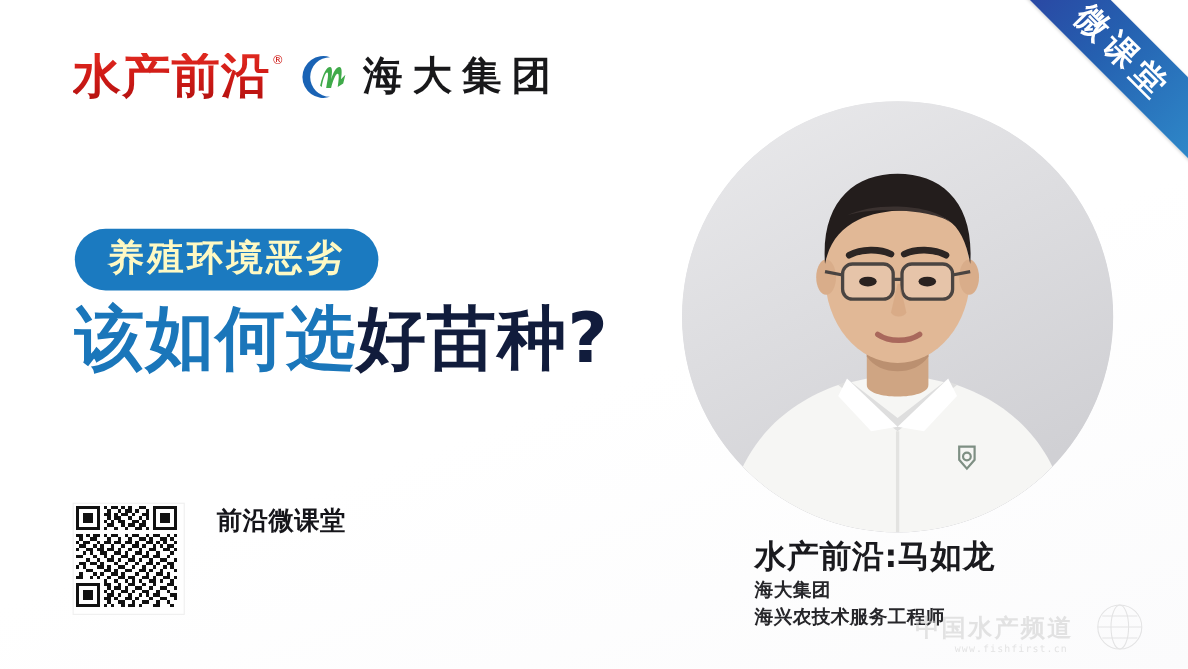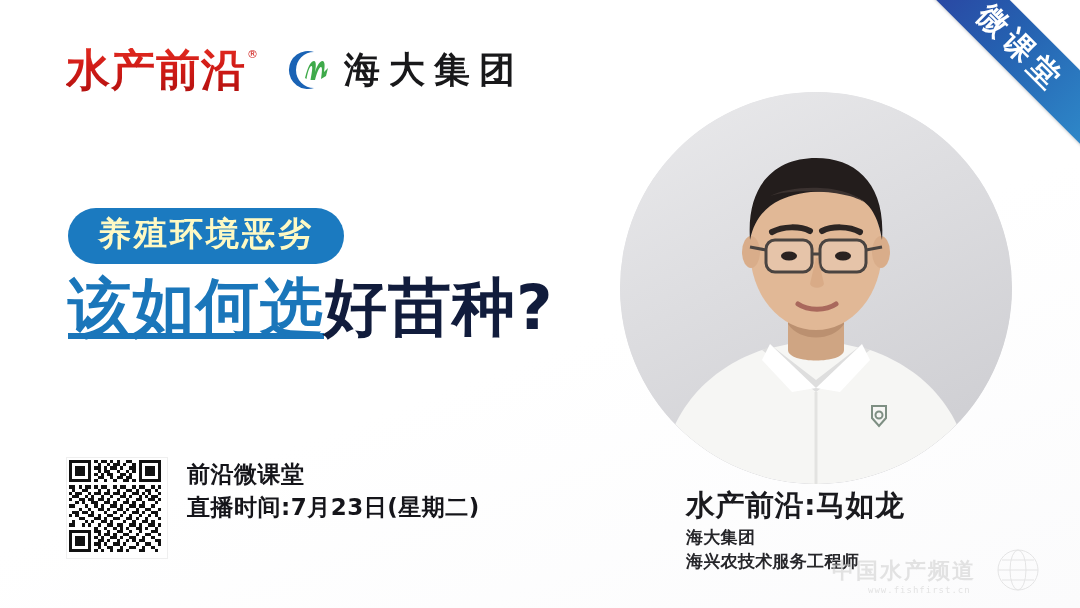--- a/index.html
+++ b/index.html
@@ -48,21 +48,21 @@
     white-space: nowrap;
   }
 
   
   .header {
     position: absolute;
     top: 48px;
     left: 66px;
     display: flex;
     align-items: center;
-    gap: 38px;
+    gap: 24px;
   }
   .brand-cn {
     position: relative;
     font-size: 44px;
     font-weight: bold;
     letter-spacing: 1px;
     line-height: 1;
     background: linear-gradient(180deg, #e02a20 0%, #cf1a16 48%, #b41210 100%);
     -webkit-background-clip: text;
     background-clip: text;
@@ -117,21 +117,21 @@
   }
   .title-main {
     margin-top: 10px;
     font-size: 63px;
     font-weight: bold;
     line-height: 1.08;
     letter-spacing: 1px;
     white-space: nowrap;
     font-family: "DejaVu Sans", "Liberation Sans", sans-serif;
   }
-  .title-blue { color: #1a76ba; text-decoration: underline; }
+  .title-blue { color: #1a76ba; }
   .title-navy { color: #111c3c; margin-top: 40px; }
 
   
   .portrait {
     position: absolute;
     left: 620px;
     top: 92px;
     width: 392px;
     height: 392px;
     border-radius: 50%;
@@ -140,21 +140,21 @@
   }
   .portrait svg { display: block; width: 100%; height: 100%; }
 
   
   .schedule {
     position: absolute;
     left: 67px;
     top: 458px;
     display: flex;
     align-items: flex-start;
-    gap: 20px;
+    gap: 30px;
   }
   .qr {
     width: 96px;
     height: 96px;
     background: #ffffff;
     padding: 2px;
     box-shadow: 0 0 0 1px #efefef;
   }
   .qr svg { display: block; }
   .schedule-text {
@@ -527,21 +527,20 @@
             <rect x="13" y="28" width="1" height="1"></rect>
             <rect x="15" y="28" width="2" height="1"></rect>
             <rect x="18" y="28" width="1" height="1"></rect>
             <rect x="22" y="28" width="2" height="1"></rect>
             <rect x="27" y="28" width="1" height="1"></rect>
         </g>
       </svg>
     </div>
     <div class="schedule-text">
       <div>前沿微课堂</div>
-      <div>直播时间:7月23日(星期二)</div>
     </div>
   </div>
 
   <div class="speaker">
     <div class="speaker-name">水产前沿:马如龙</div>
     <div class="speaker-org">海大集团</div>
     <div class="speaker-role">海兴农技术服务工程师</div>
   </div>
 
   <div class="watermark">

